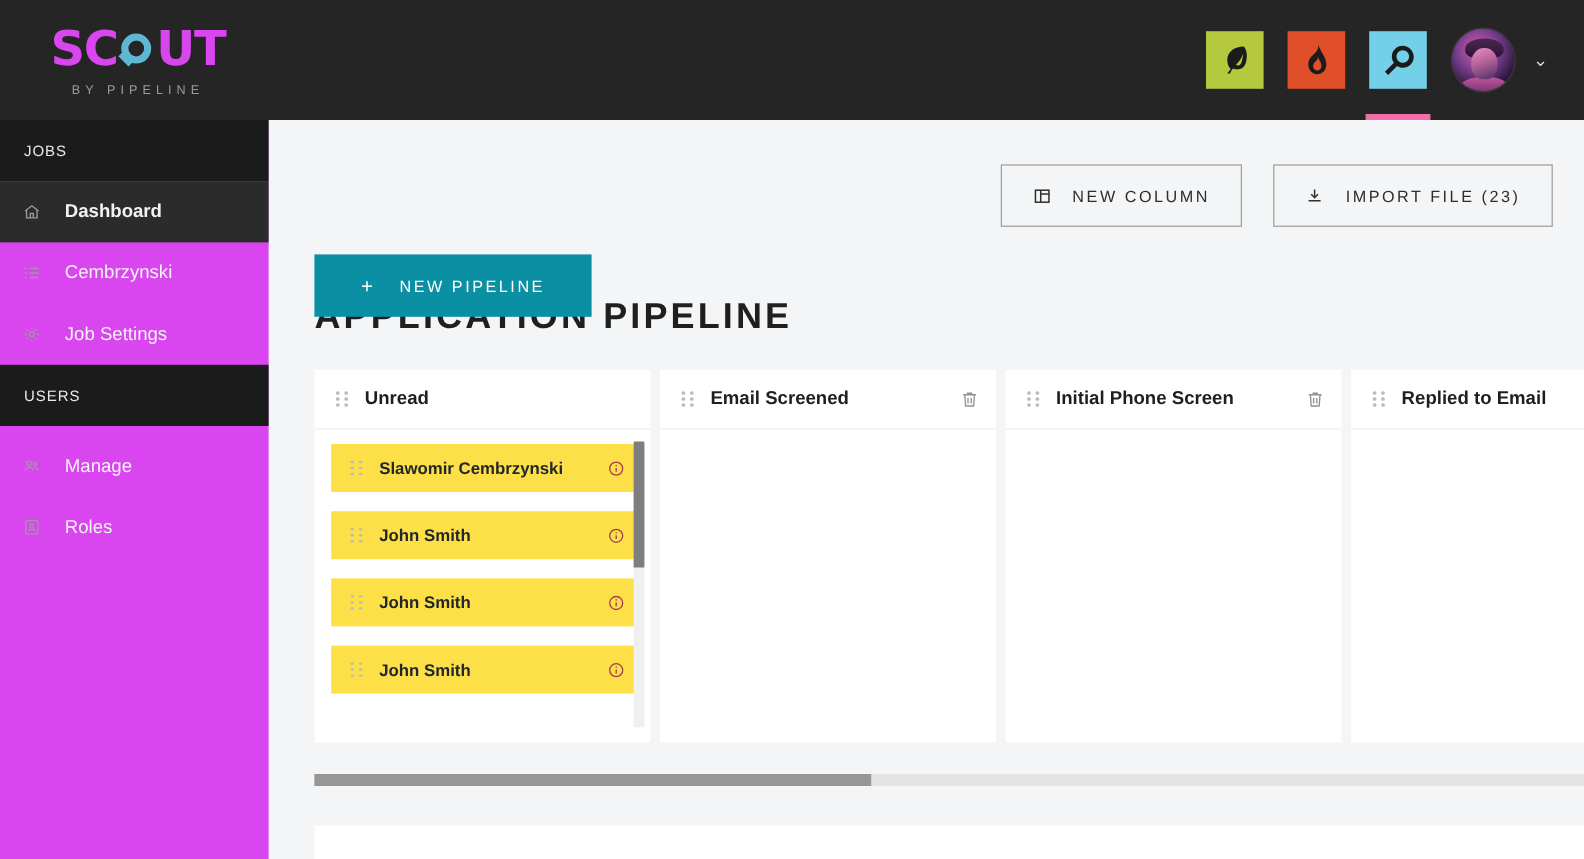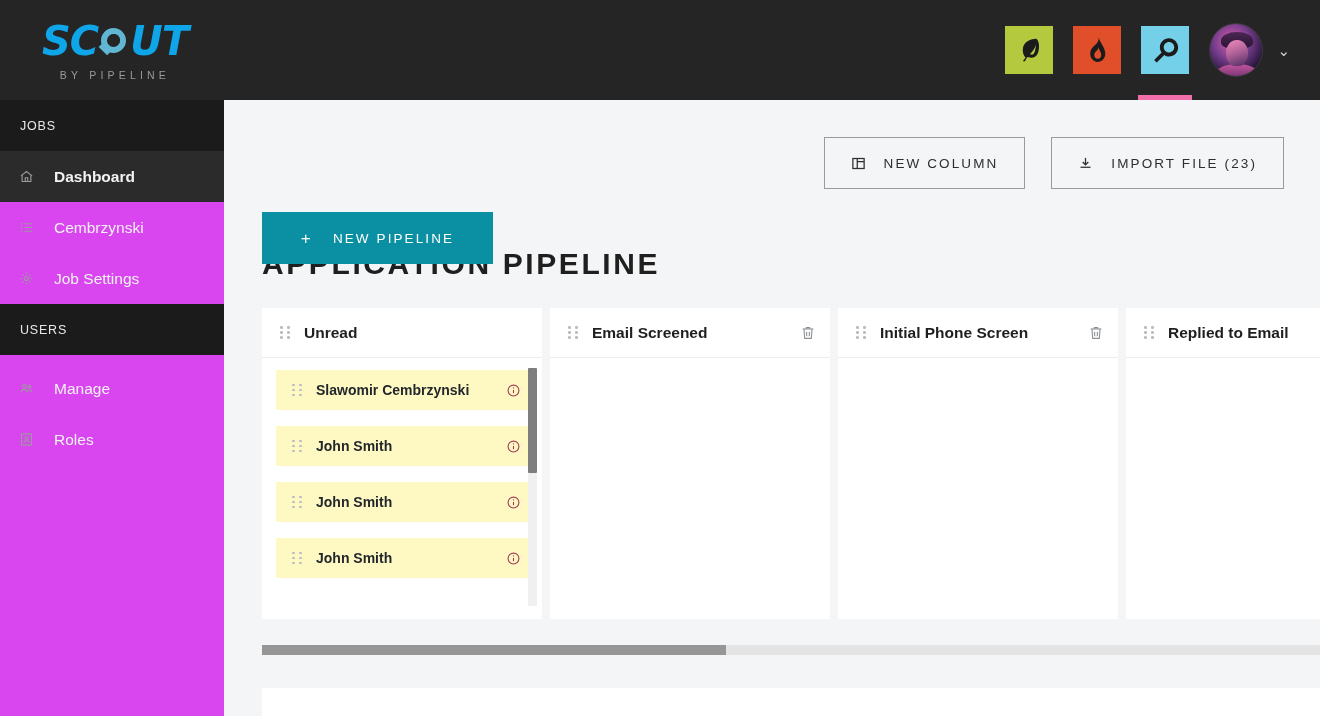--- a/index.html
+++ b/index.html
@@ -13,22 +13,22 @@
 
   
   .topbar {
     position: absolute; left: 0; top: 0; width: 1320px; height: 100px;
     background: #252525;
     display: flex; align-items: center; justify-content: space-between;
   }
   .logo-wrap { padding-left: 42px; display: flex; flex-direction: column; align-items: center; }
   .logo-main {
     font-family: "DejaVu Sans", sans-serif;
-    font-size: 40px; font-weight: bold; font-style: italic;
-    color: #0ea5e9; letter-spacing: -1px; line-height: 42px;
+    font-size: 40px; font-weight: bold; 
+    color: #d946ef; letter-spacing: -1px; line-height: 42px;
     display: flex; align-items: center;
   }
   .logo-o {
     position: relative; display: inline-block;
     width: 30px; height: 30px; margin: 0 1px;
   }
   .logo-o .ring {
     position: absolute; left: 2px; top: 2px; width: 25px; height: 25px;
     border: 6px solid #5fb7d4; border-radius: 50%;
   }
@@ -104,21 +104,21 @@
   
   .main {
     position: absolute; left: 224px; top: 100px; width: 1096px; height: 616px;
     background: #f4f5f6; overflow: hidden;
   }
   .page-title {
     position: absolute; left: 38px; top: 143px;
     font-size: 30px; font-weight: bold; color: #1f1f1f;
     letter-spacing: 2.6px; line-height: 42px;
   }
-  .hdr-btns { position: absolute; right: 36px; top: 37px; display: flex; gap: 26px; padding-left: 24px; }
+  .hdr-btns { position: absolute; right: 26px; top: 37px; display: flex; gap: 26px; padding-left: 24px; }
   .btn-outline {
     height: 52px; border: 1px solid #9b9b9b; background: transparent;
     display: flex; align-items: center; gap: 18px; padding: 0 26px;
     font-size: 13.5px; letter-spacing: 2.1px; color: #2e2e2e;
     font-family: "Liberation Sans", sans-serif; cursor: pointer;
   }
   .btn-outline svg { width: 15px; height: 15px; flex: 0 0 15px; }
   .btn-primary {
     position: absolute; left: 38px; top: 112px;
     width: 231px; height: 52px; background: #0b8fa3; border: 0;
@@ -145,21 +145,21 @@
   .drag-dots {
     width: 10px; height: 14px; flex: 0 0 10px;
     display: grid; grid-template-columns: 3px 3px; grid-template-rows: 3px 3px 3px;
     gap: 2px 4px; align-content: center;
   }
   .drag-dots i { display: block; width: 2.5px; height: 2.5px; background: #b9bcc0; border-radius: 50%; }
   .trash { width: 16px; height: 16px; flex: 0 0 16px; color: #8e9297; cursor: pointer; }
   .trash svg { width: 16px; height: 16px; display: block; }
   .col-body { flex: 1; position: relative; padding: 12px 10px 0 14px; overflow: hidden; }
   .card {
-    height: 40px; background: #fef9c3; margin-bottom: 16px;
+    height: 40px; background: #fde047; margin-bottom: 16px;
     display: flex; align-items: center; padding: 0 12px 0 16px; gap: 14px;
   }
   .card-name { font-size: 14px; font-weight: bold; color: #23272b; flex: 1; white-space: nowrap; }
   .info-icon { width: 13px; height: 13px; flex: 0 0 13px; color: #a43a52; cursor: pointer; }
   .info-icon svg { width: 13px; height: 13px; display: block; }
 
   .vscroll {
     position: absolute; right: 5px; top: 10px; width: 9px; height: 238px;
     background: #f0f0f0; border-radius: 1px;
   }

